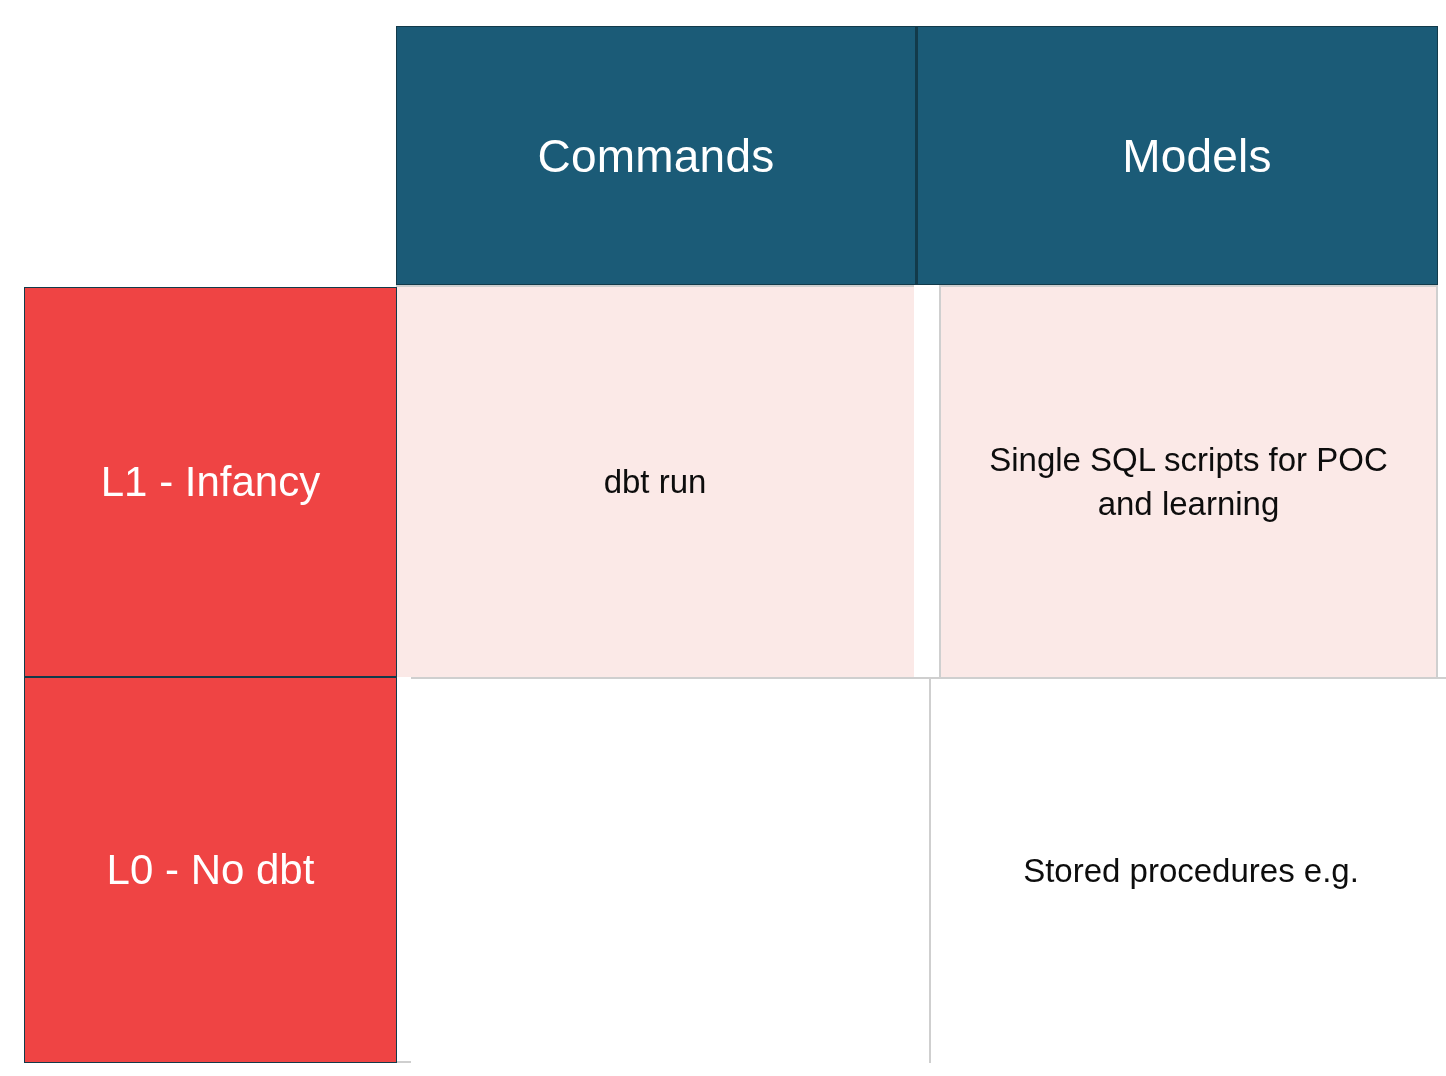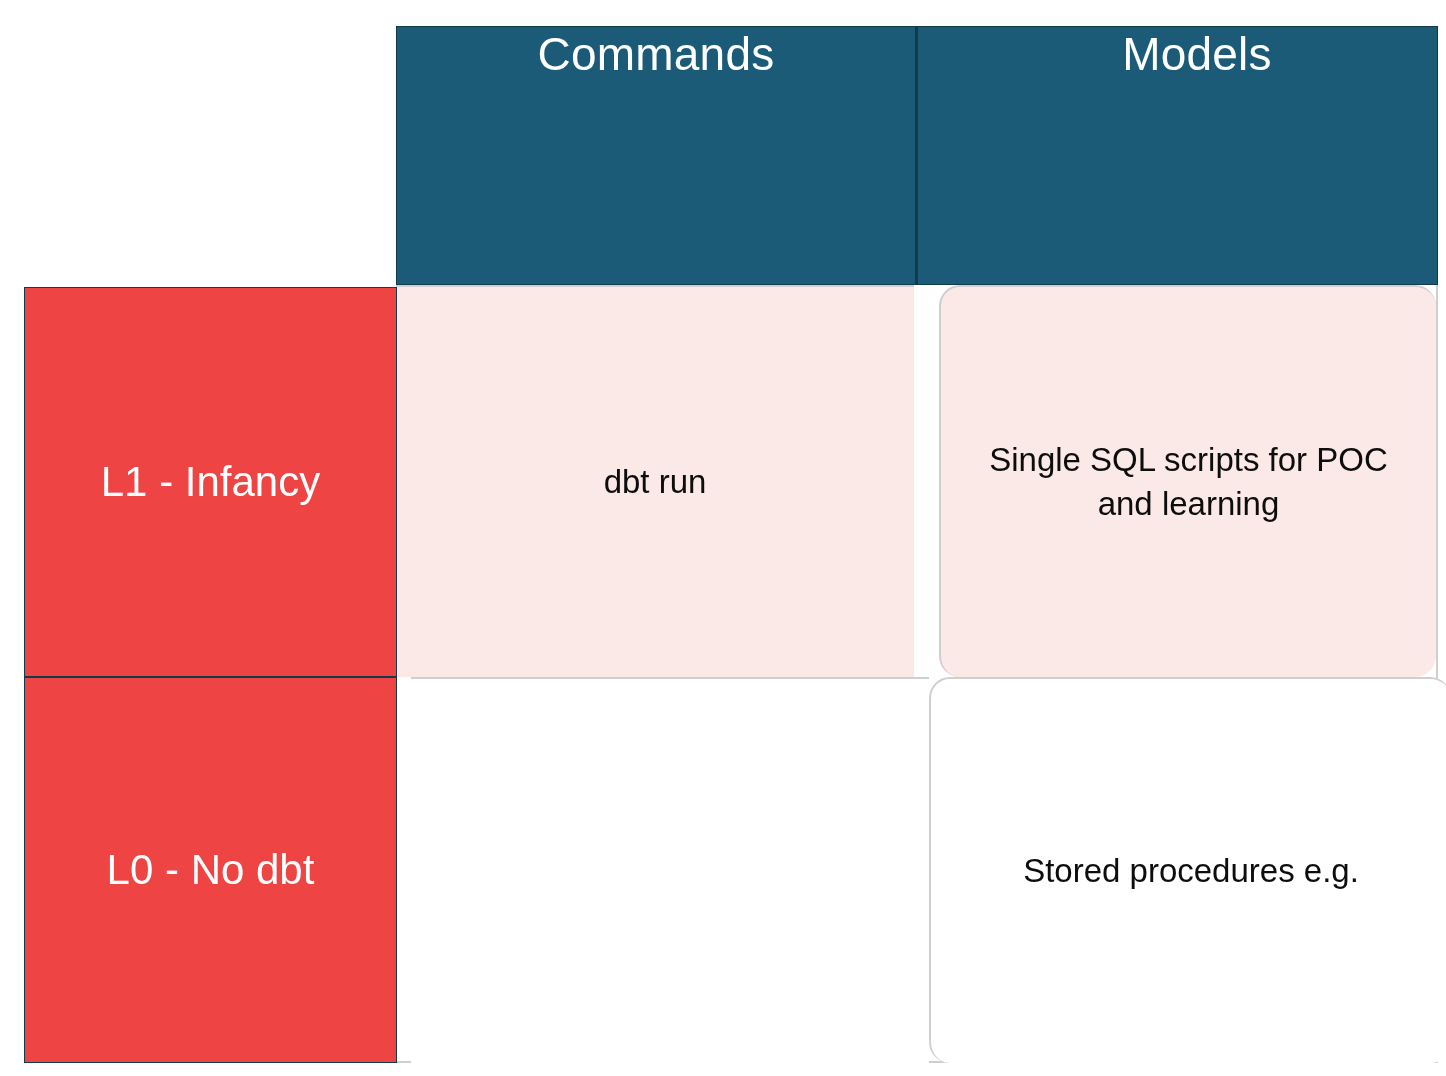--- a/index.html
+++ b/index.html
@@ -35,20 +35,21 @@
     border: 1px solid #123a4a;
     box-sizing: border-box;
     background: #1b5b77;
   }
   .col-header-cell {
     flex: 0 0 518px;
     width: 518px;
     background: #1b5b77;
     color: #ffffff;
     display: flex;
+    align-items: center;
     justify-content: center;
     font-size: 46px;
     font-weight: 400;
     letter-spacing: 0.2px;
     box-sizing: border-box;
   }
   .col-header-cell + .col-header-cell {
     border-left: 3px solid #123a4a;
     flex: 1 1 auto;
     width: auto;
@@ -110,21 +111,20 @@
     box-sizing: border-box;
     color: #0d0d0d;
     font-size: 33px;
     line-height: 1.32;
     border-top: 2px solid #cfcfcf;
   }
   .body-cell + .body-cell {
     flex: 1 1 auto;
     width: auto;
     border-left: 2px solid #cfcfcf;
-    border-radius: 21px;
   }
   .row-tint-pink .body-cell { background: #fbe9e7; }
   .row-tint-white .body-cell { background: #ffffff; }
 
   .cell-text {
     display: block;
     max-width: 100%;
     white-space: pre-line;
   }
   .cell-empty { font-size: 0; }

